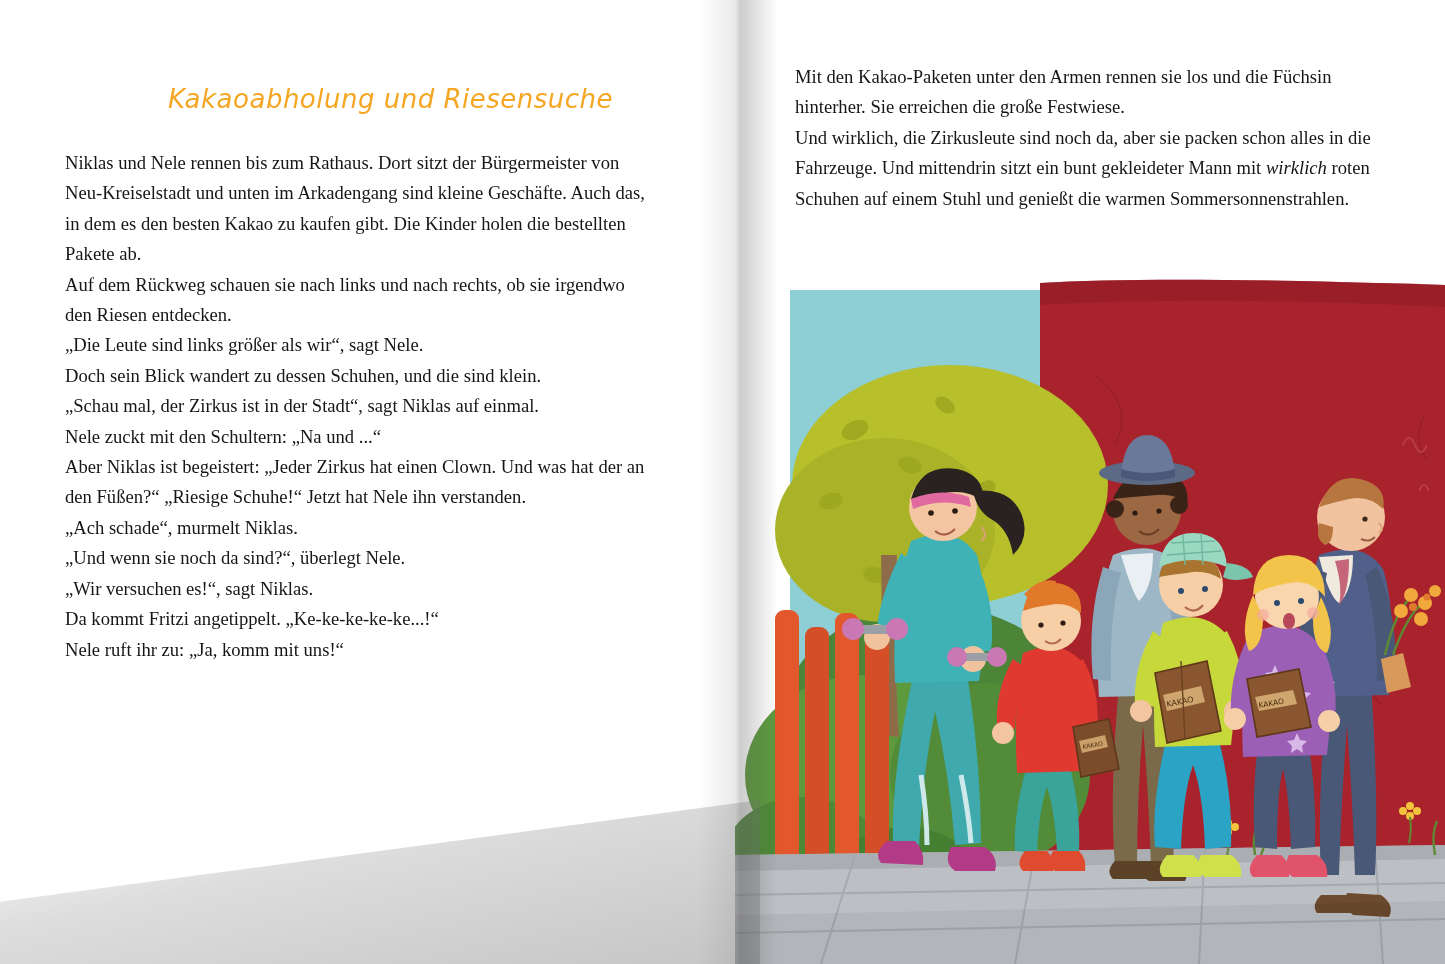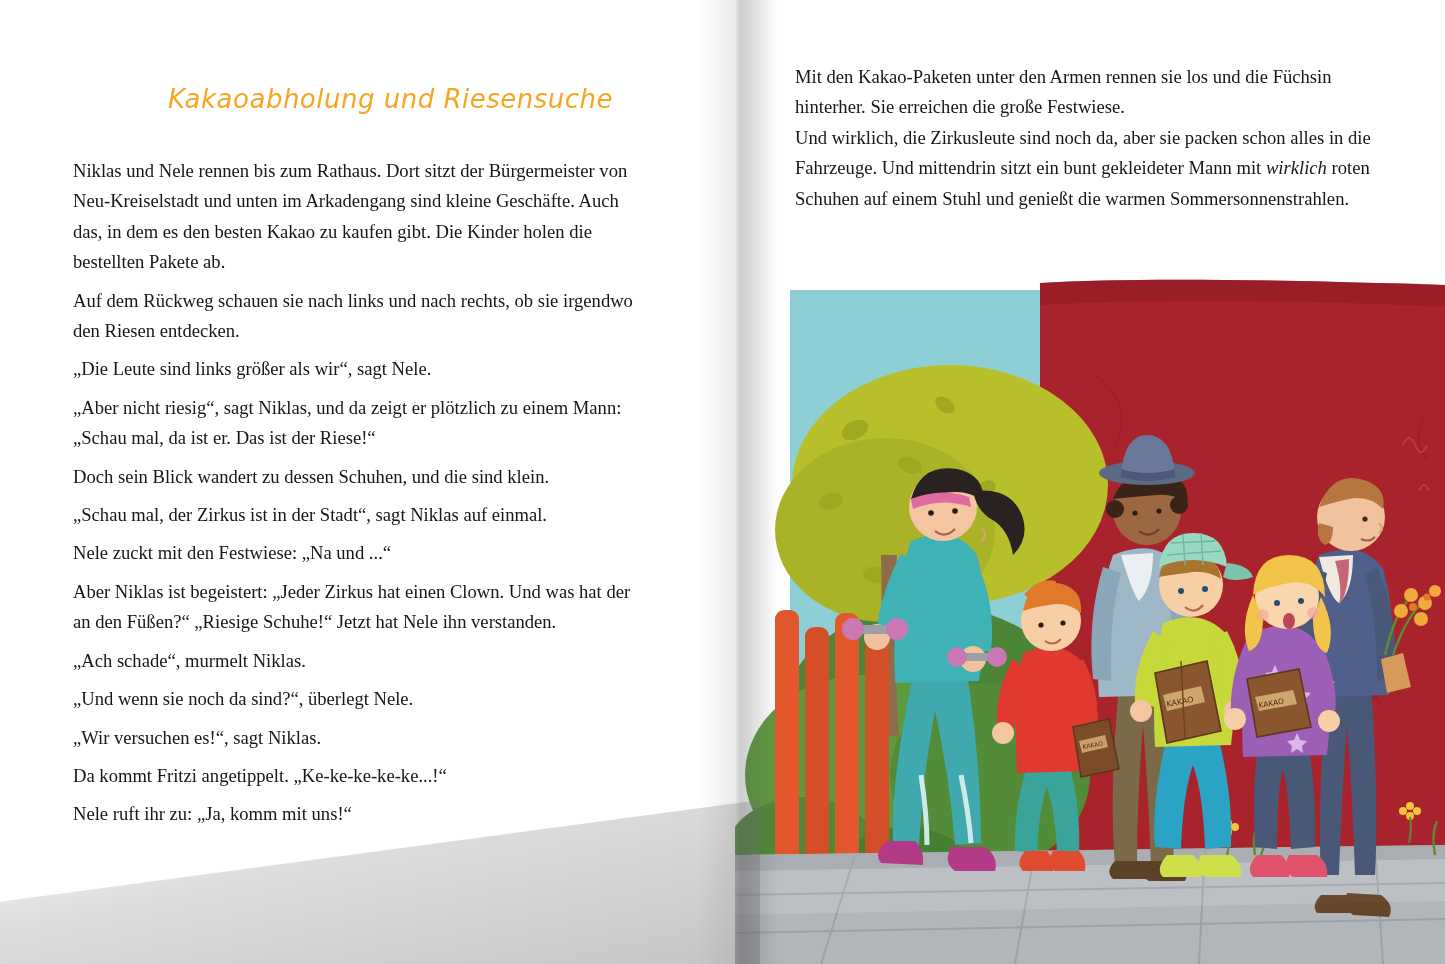--- a/index.html
+++ b/index.html
@@ -37,21 +37,21 @@
   }
   .left-text {
     position: absolute;
     left: 65px;
     top: 148px;
     width: 590px;
     font-size: 18.6px;
     line-height: 30.4px;
     color: #161616;
   }
-  .left-text p { margin: 8px; }
+  .left-text p { margin: 0; }
 
   
   .right-page {
     position: absolute;
     left: 735px; top: 0;
     width: 710px; height: 964px;
   }
   .right-text {
     position: absolute;
     left: 60px;
@@ -101,24 +101,23 @@
 <div id="page">
 
   <div class="left-page">
 
     <div class="chapter-title">Kakaoabholung und Riesensuche</div>
 
     <div class="left-text">
       <p>Niklas und Nele rennen bis zum Rathaus. Dort sitzt der Bürgermeister von Neu-Kreiselstadt und unten im Arkadengang sind kleine Geschäfte. Auch das, in dem es den besten Kakao zu kaufen gibt. Die Kinder holen die bestellten Pakete ab.</p>
       <p>Auf dem Rückweg schauen sie nach links und nach rechts, ob sie irgendwo den Riesen entdecken.</p>
       <p>„Die Leute sind links größer als wir“, sagt Nele.</p>
-      <p>„Aber nicht riesig“, sagt Niklas, und da zeigt er plötzlich zu einem Mann: „Schau mal, da ist er. Das ist der Riese!“</p>
       <p>Doch sein Blick wandert zu dessen Schuhen, und die sind klein.</p>
       <p>„Schau mal, der Zirkus ist in der Stadt“, sagt Niklas auf einmal.</p>
-      <p>Nele zuckt mit den Festwiese: „Na und ...“</p>
+      <p>Nele zuckt mit den Schultern: „Na und ...“</p>
       <p>Aber Niklas ist begeistert: „Jeder Zirkus hat einen Clown. Und was hat der an den Füßen?“ „Riesige Schuhe!“ Jetzt hat Nele ihn verstanden.</p>
       <p>„Ach schade“, murmelt Niklas.</p>
       <p>„Und wenn sie noch da sind?“, überlegt Nele.</p>
       <p>„Wir versuchen es!“, sagt Niklas.</p>
       <p>Da kommt Fritzi angetippelt. „Ke-ke-ke-ke-ke...!“</p>
       <p>Nele ruft ihr zu: „Ja, komm mit uns!“</p>
     </div>
 
     <div class="floor-shadow"></div>
 

